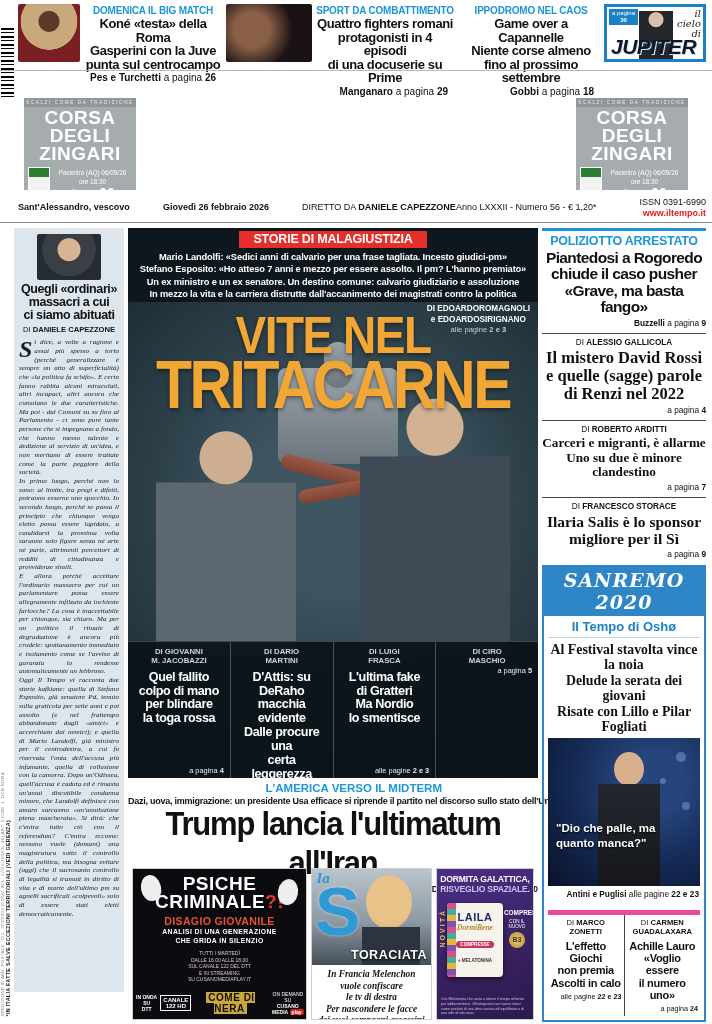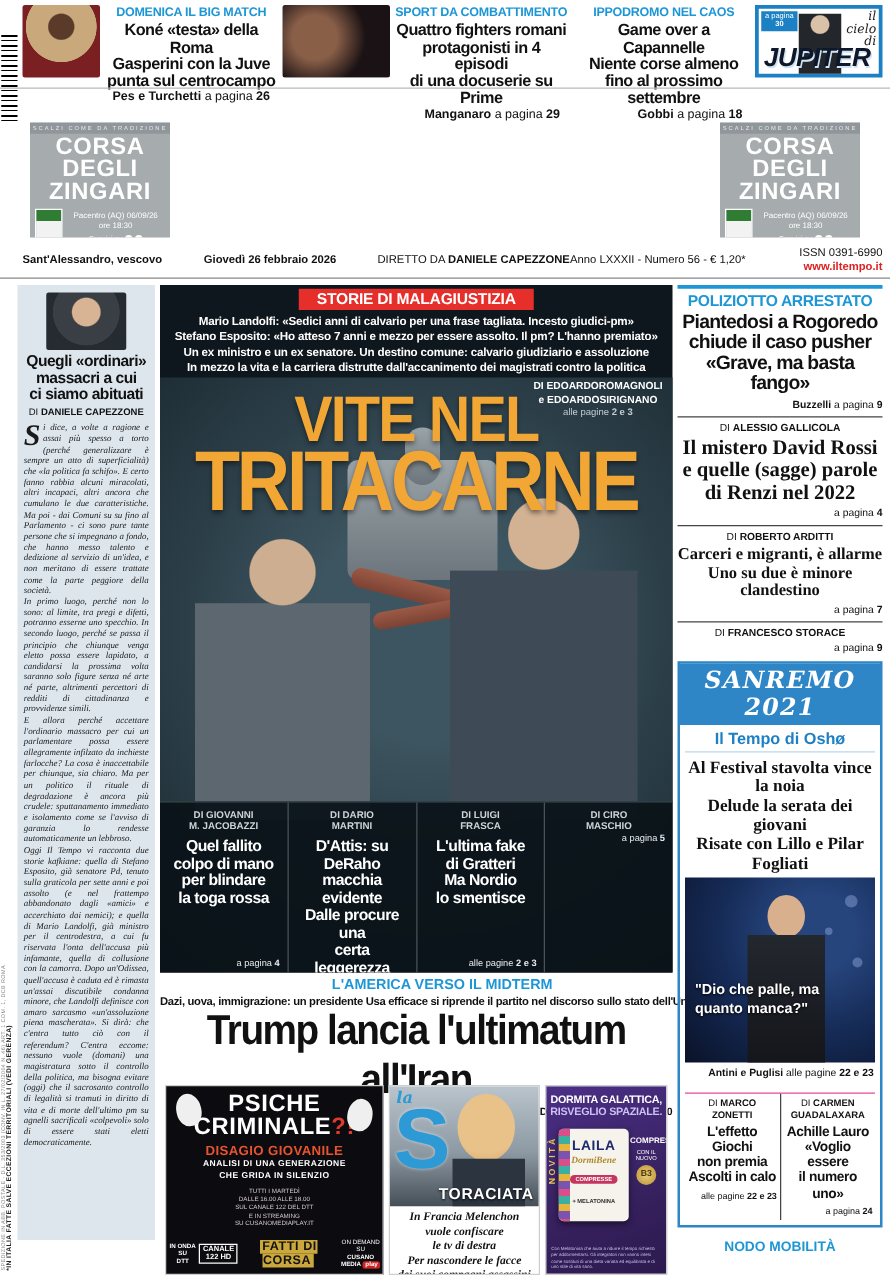--- a/index.html
+++ b/index.html
@@ -156,21 +156,21 @@
   .osho{color:#1d7fc4;font-weight:bold;font-size:13px;text-align:center;padding:3px 0;
      border-bottom:1px solid #bcd6ea;margin:0 4px;}
   .sanhl{font-family:"Liberation Serif",serif;font-weight:bold;font-size:13.8px;text-align:center;
      line-height:1.12;margin:4px 2px 4px 2px;}
   .sanphoto{position:relative;height:148px;margin:0 4px;
      background:radial-gradient(circle at 70% 30%,#26457d 0 20%,#152a55 55%,#0a1228 100%);}
   .bokeh{position:absolute;border-radius:50%;background:rgba(180,200,255,.35);}
   .sanquote{position:absolute;left:8px;top:56%;color:#fff;font-weight:bold;font-size:11.5px;line-height:1.25;
      text-shadow:0 1px 2px #000;}
   .sanref{font-size:8.3px;text-align:right;margin:3px 5px 4px 0;}
-  .sansubs{display:flex;border-top:1px solid #ec4899;margin:11px 4px 4px 4px;}
+  .sansubs{display:flex;border-top:5px solid #ec4899;margin:11px 4px 4px 4px;}
   .sansub{flex:1;padding:3px 2px;text-align:center;}
   .sansub:first-child{border-right:1px solid #444;}
   .ssauth{font-size:7.6px;line-height:1.2;}
   .sshl{font-size:11px;font-weight:bold;line-height:1.12;margin-top:3px;letter-spacing:-.3px;}
   .ssref{font-size:7.2px;text-align:right;margin-top:3px;}
   .nodo{margin-top:10px;}
   .nodokick{font-size:11px;font-weight:bold;color:#1d96d6;text-align:center;}
 
   
   .mh-left{left:24px;top:98px;}
@@ -358,21 +358,21 @@
       <div class="ps-sched pre">TUTTI I MARTEDÌ
 DALLE 16.00 ALLE 18.00
 SUL CANALE 122 DEL DTT
 E IN STREAMING
 SU CUSANOMEDIAPLAY.IT</div>
       <div class="ps-bottom">
         <span class="pre b">IN ONDA SU
 DTT</span>
         <span class="ps-can pre">CANALE
 122 HD</span>
-        <span class="ps-logo"><span>FATTI DI CORSA</span></span>
+        <span class="ps-logo"><span>COME DI NERA</span></span>
         <span><span class="pre">ON DEMAND SU</span><br><b class="pre">CUSANO
 MEDIA</b> <span class="playchip">play</span></span>
       </div>
     </div>
 
     <div class="bpanel stora">
       <div class="stphoto">
         <div class="head" style="left:54px;top:6px;width:46px;height:54px;background:radial-gradient(circle at 50% 30%,#e9c289 70%,#d8a96e);"></div>
         <div class="abs" style="left:50px;top:58px;width:58px;height:38px;background:#2c3440;"></div>
         <div class="st-la">la</div>
@@ -427,25 +427,27 @@
     <div>
       <div class="rauth"><span>DI</span> <b>ROBERTO ARDITTI</b></div>
       <div class="rserif pre" style="font-size:13.2px;">Carceri e migranti, è allarme
 Uno su due è minore clandestino</div>
       <div class="rref"><span>a pagina</span> <b>7</b></div>
     </div>
     <div class="rdiv"></div>
 
     <div>
       <div class="rauth"><span>DI</span> <b>FRANCESCO STORACE</b></div>
+      <div class="rserif pre" style="font-size:15.5px;">Ilaria Salis è lo sponsor
+migliore per il Sì</div>
       <div class="rref"><span>a pagina</span> <b>9</b></div>
     </div>
 
     <div class="sanremo">
-      <div class="sanhead">SANREMO 2021</div>
+      <div class="sanhead">SANREMO 2020</div>
       <div class="osho">Il Tempo di Oshø</div>
       <div class="sanhl pre">Al Festival stavolta vince la noia
 Delude la serata dei giovani
 Risate con Lillo e Pilar Fogliati</div>
       <div class="sanphoto">
         <div class="bokeh" style="right:14px;top:14px;width:10px;height:10px;"></div>
         <div class="bokeh" style="right:34px;top:40px;width:6px;height:6px;"></div>
         <div class="bokeh" style="right:10px;top:64px;width:8px;height:8px;"></div>
         <div class="head" style="left:66px;top:14px;width:30px;height:34px;background:#d9b08e;"></div>
         <div class="abs" style="left:50px;top:46px;width:62px;height:102px;background:linear-gradient(180deg,#23272e,#14161b);"></div>

